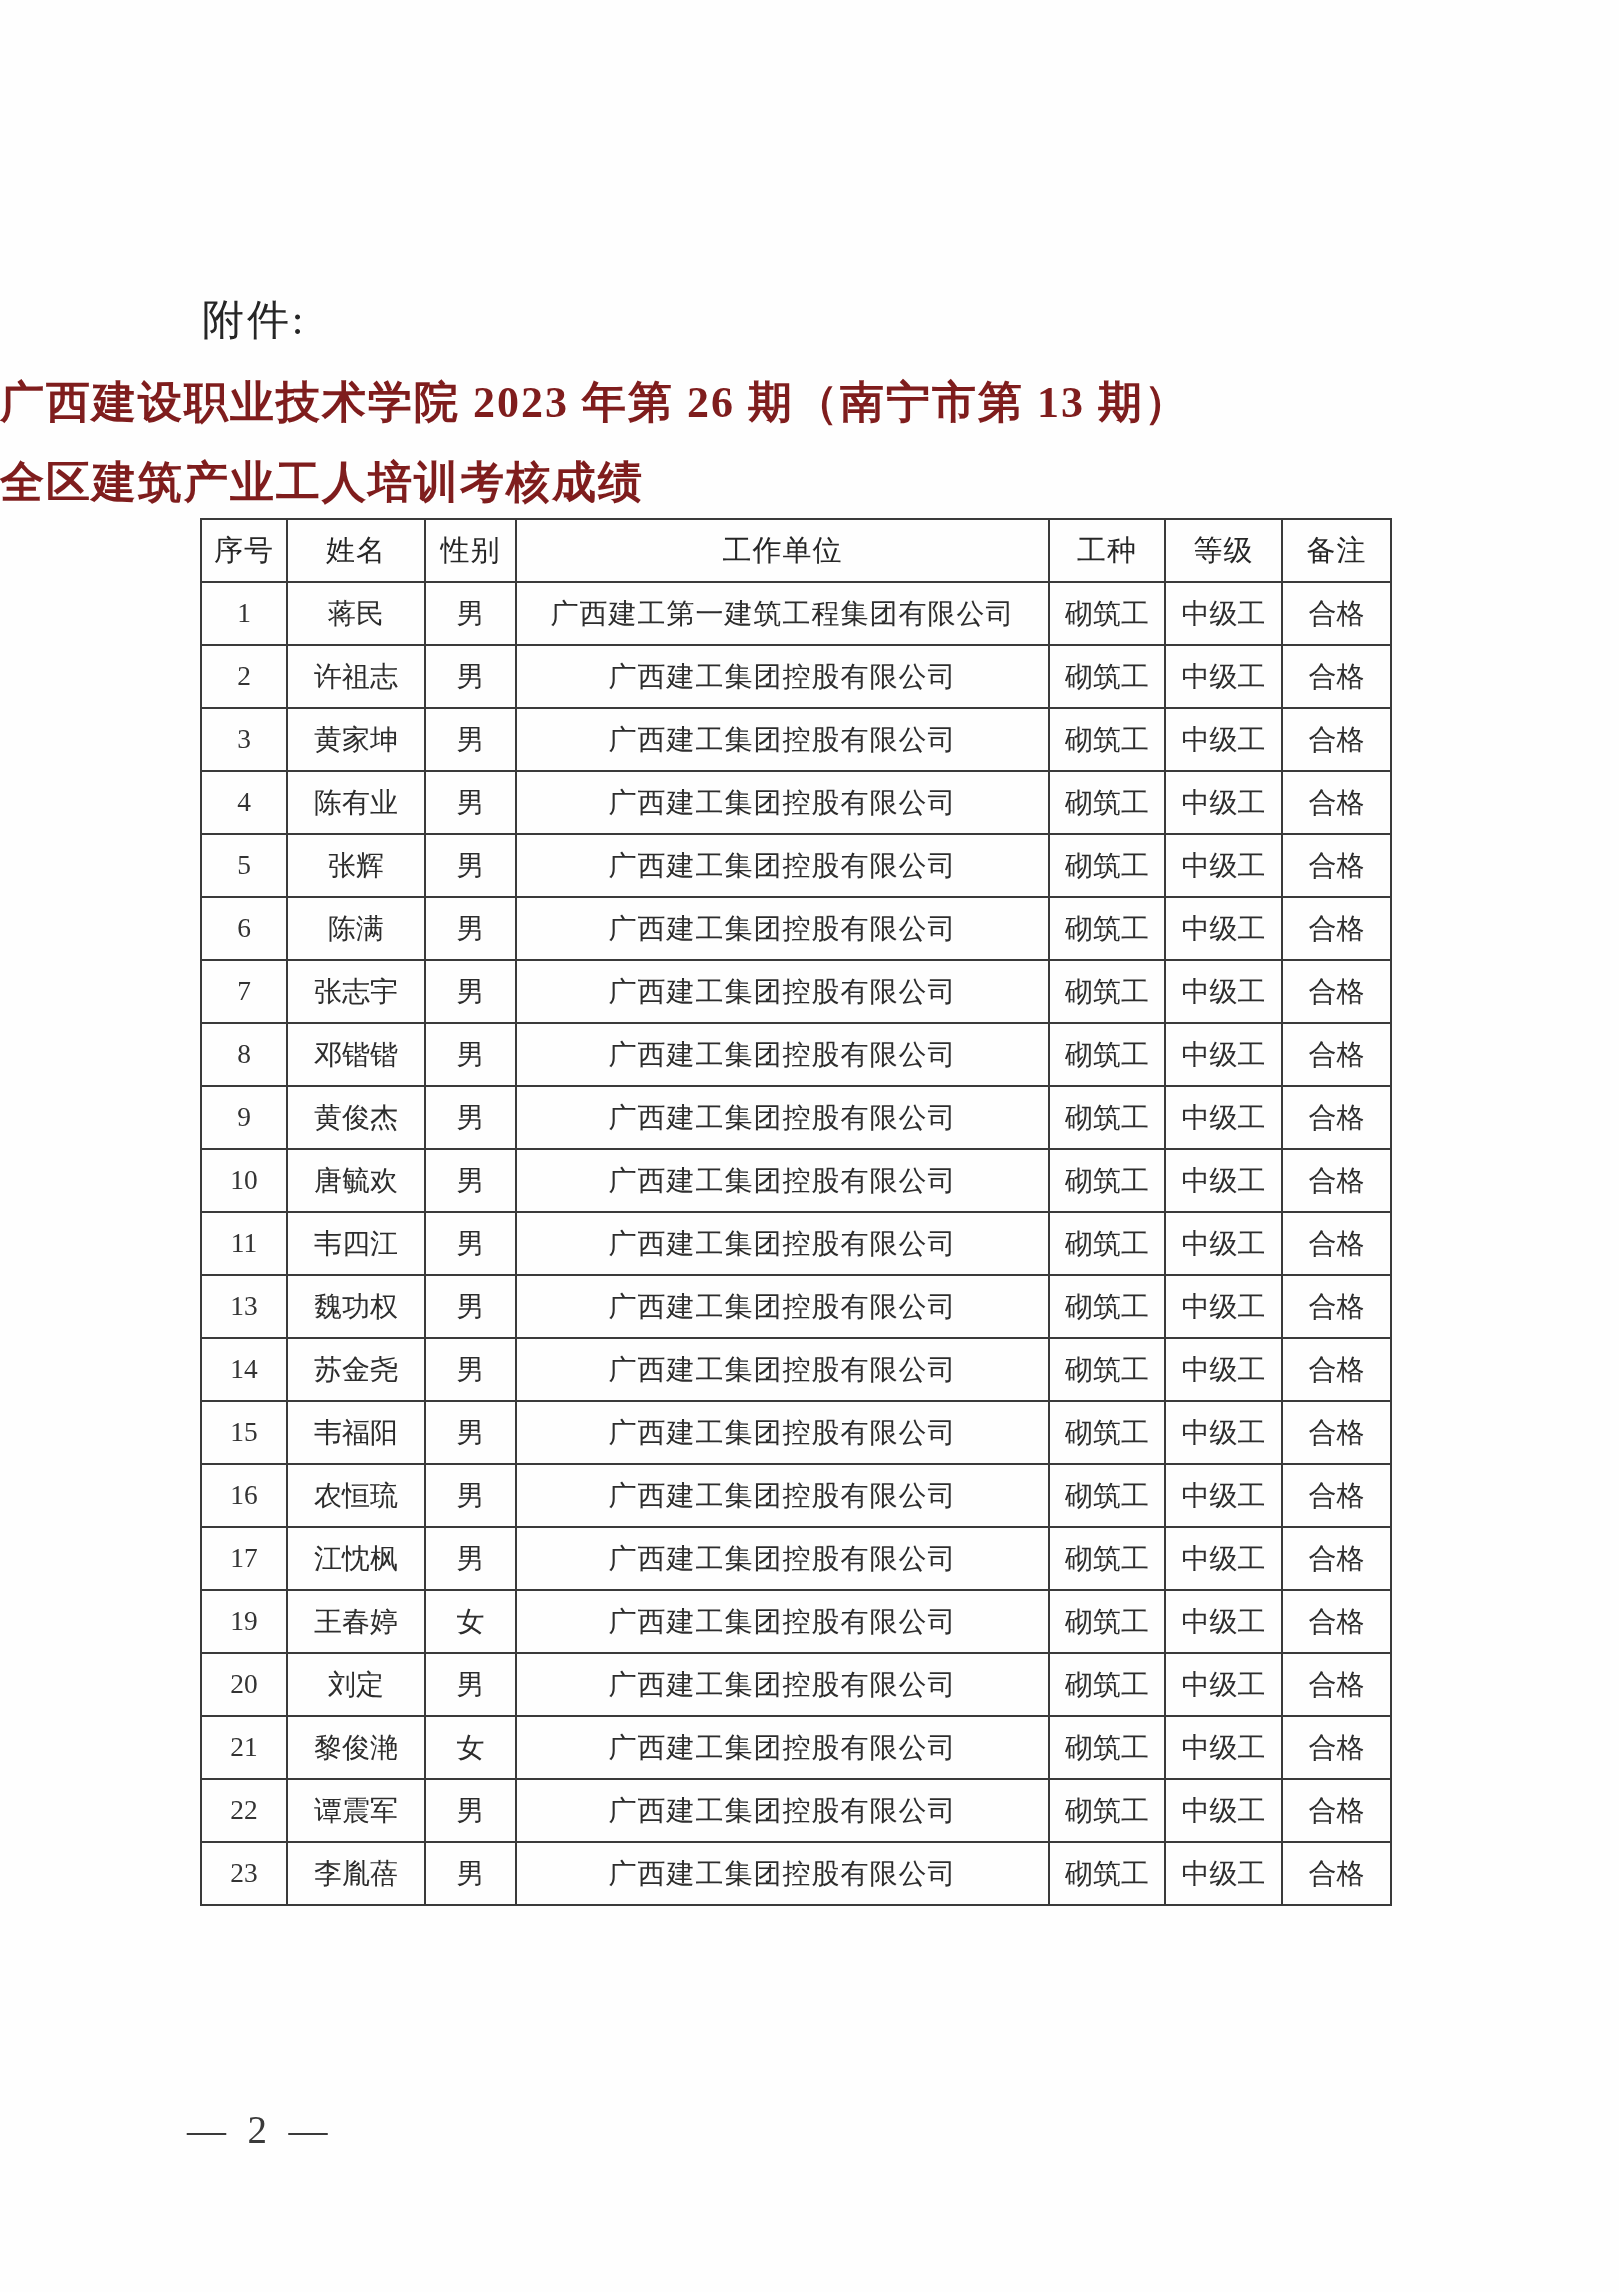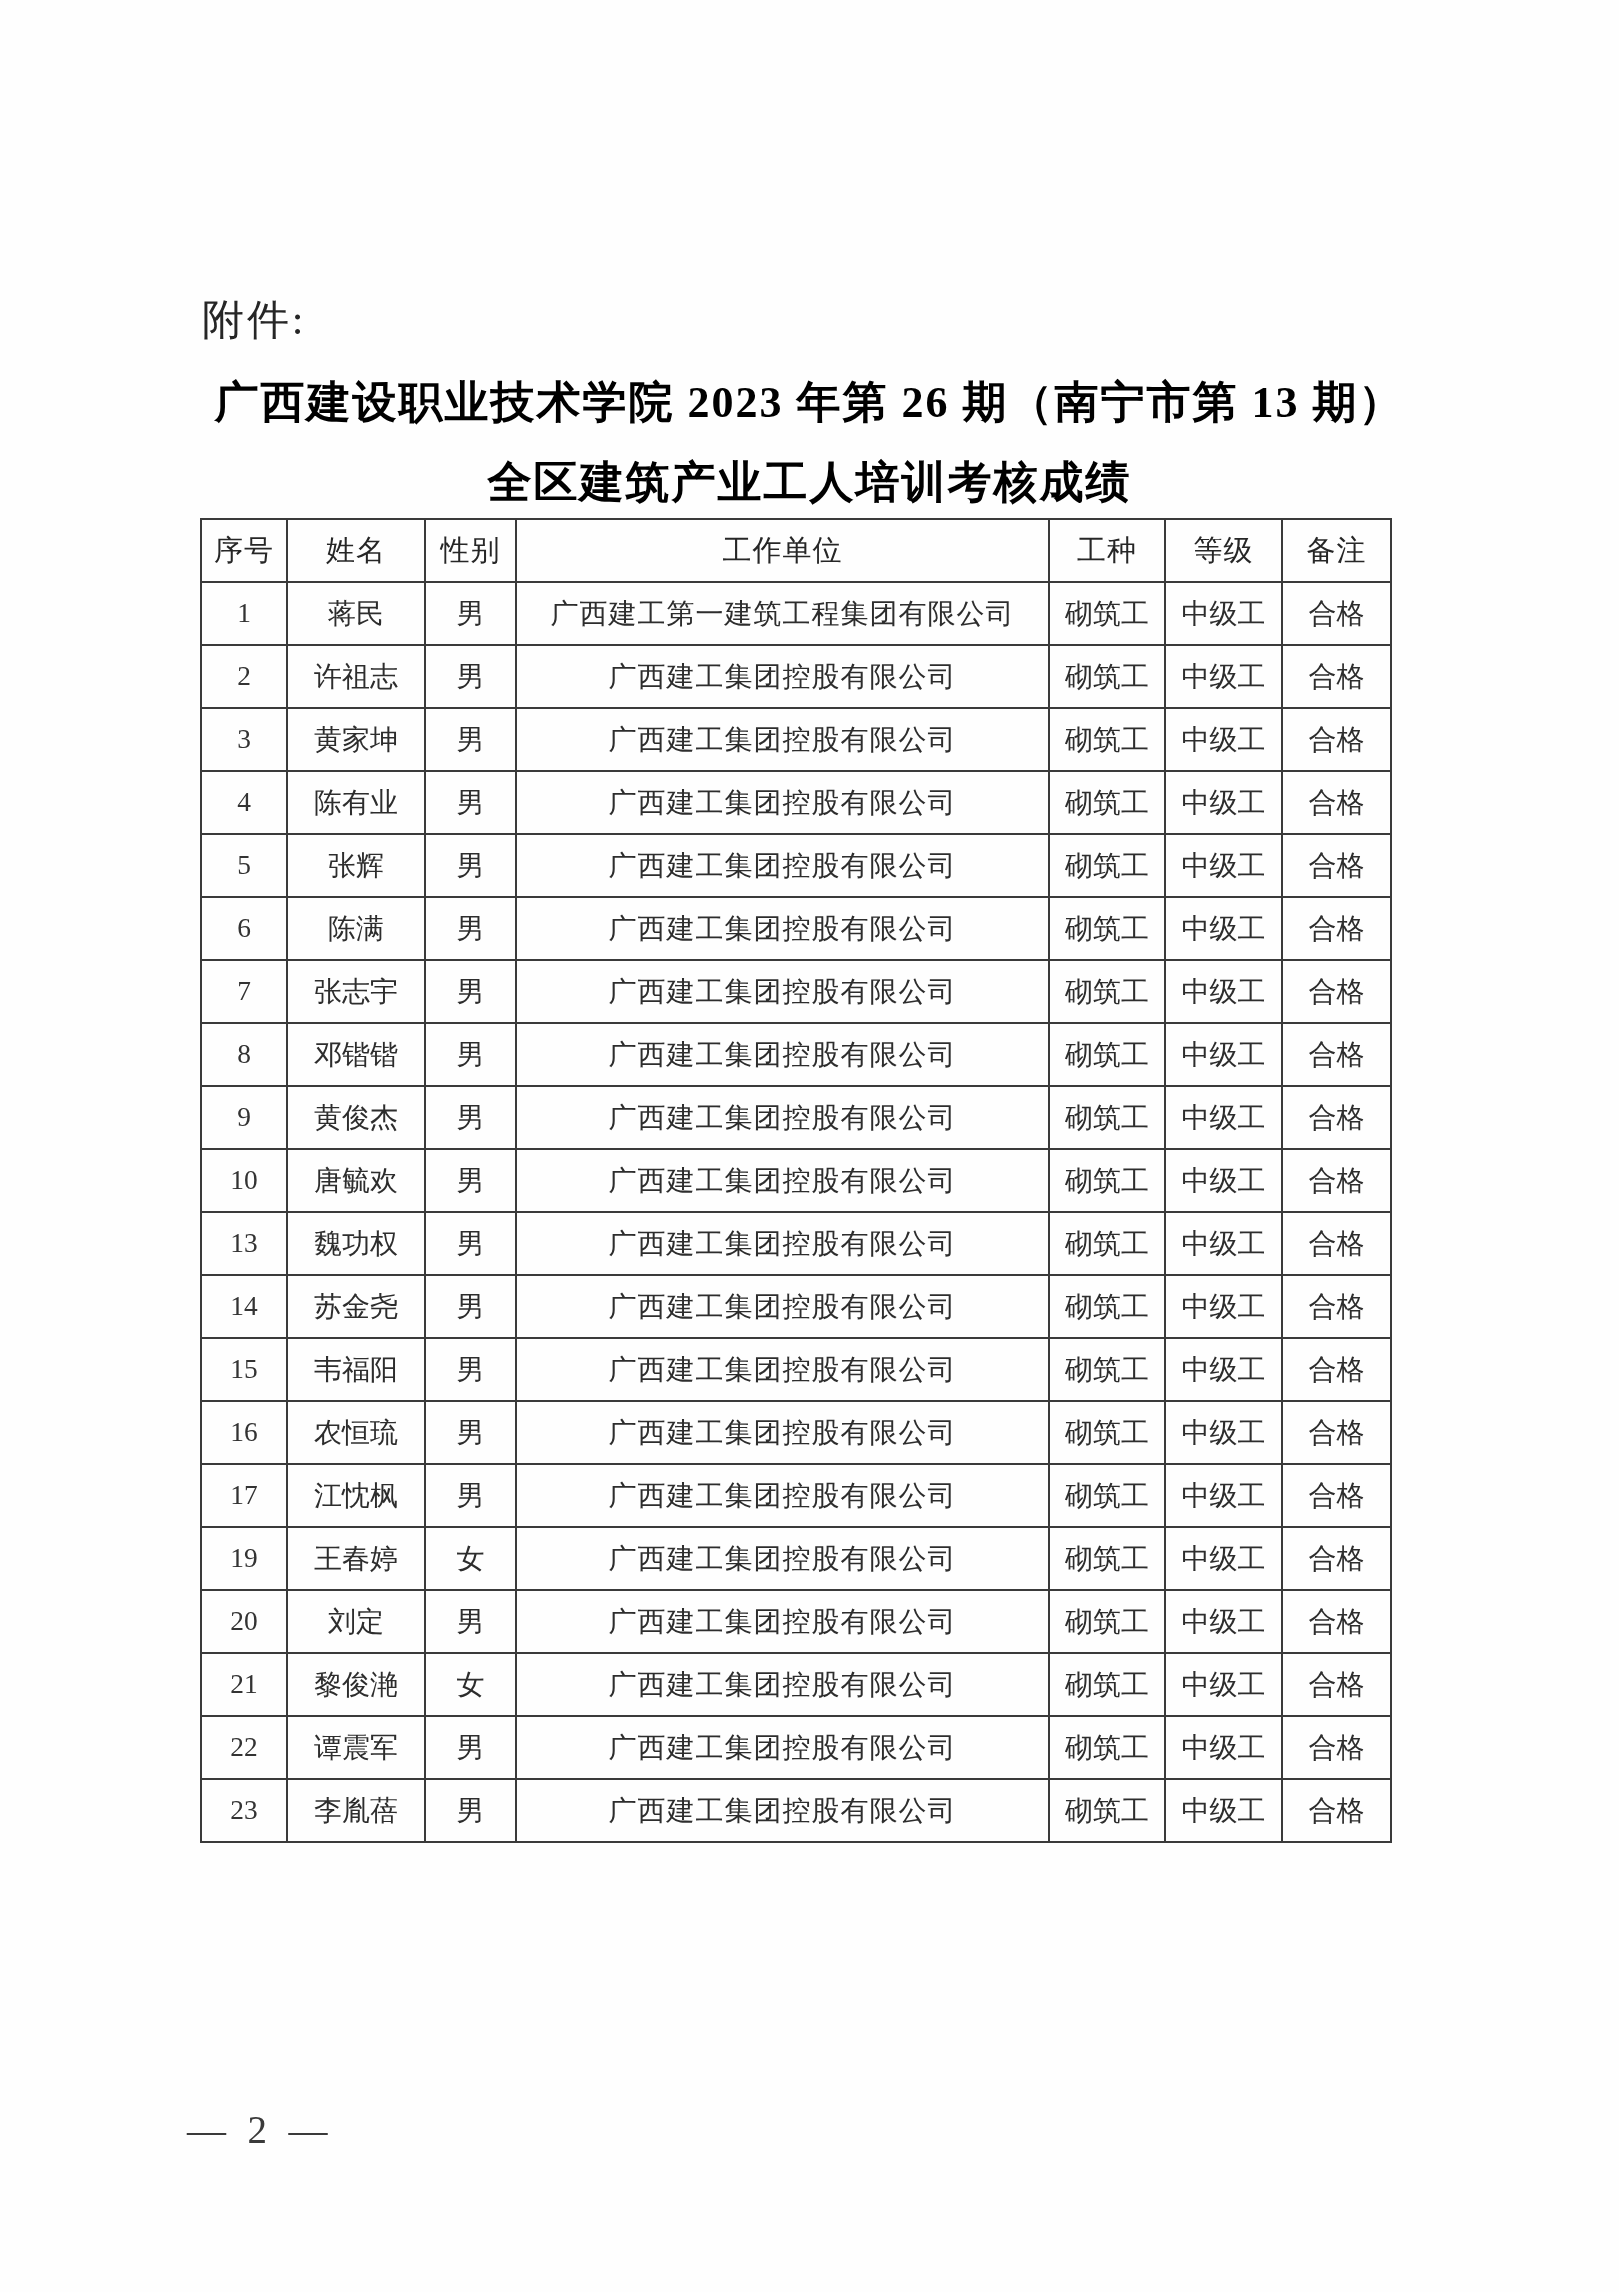--- a/index.html
+++ b/index.html
@@ -19,25 +19,24 @@
     left: 202px;
     top: 292px;
     font-size: 42px;
     letter-spacing: 2.9px;
     color: #262626;
   }
   .title-line {
     position: absolute;
     left: 0;
     width: 1619px;
-    text-align: center;
     font-size: 44px;
     font-weight: 700;
     letter-spacing: 2px;
-    color: #000000;
+    color: #7f1d1d;
     white-space: nowrap;
   }
   .title-line-1 { top: 373px; }
   .title-line-2 { top: 453px; }
   table.results {
     position: absolute;
     left: 200px;
     top: 518px;
     width: 1190px;
     border-collapse: collapse;
@@ -192,20 +191,29 @@
         <tr>
           <td class="num">10</td>
           <td>唐毓欢</td>
           <td>男</td>
           <td class="company">广西建工集团控股有限公司</td>
           <td>砌筑工</td>
           <td>中级工</td>
           <td>合格</td>
         </tr>
         <tr>
+          <td class="num">11</td>
+          <td>韦四江</td>
+          <td>男</td>
+          <td class="company">广西建工集团控股有限公司</td>
+          <td>砌筑工</td>
+          <td>中级工</td>
+          <td>合格</td>
+        </tr>
+        <tr>
           <td class="num">13</td>
           <td>魏功权</td>
           <td>男</td>
           <td class="company">广西建工集团控股有限公司</td>
           <td>砌筑工</td>
           <td>中级工</td>
           <td>合格</td>
         </tr>
         <tr>
           <td class="num">14</td>

